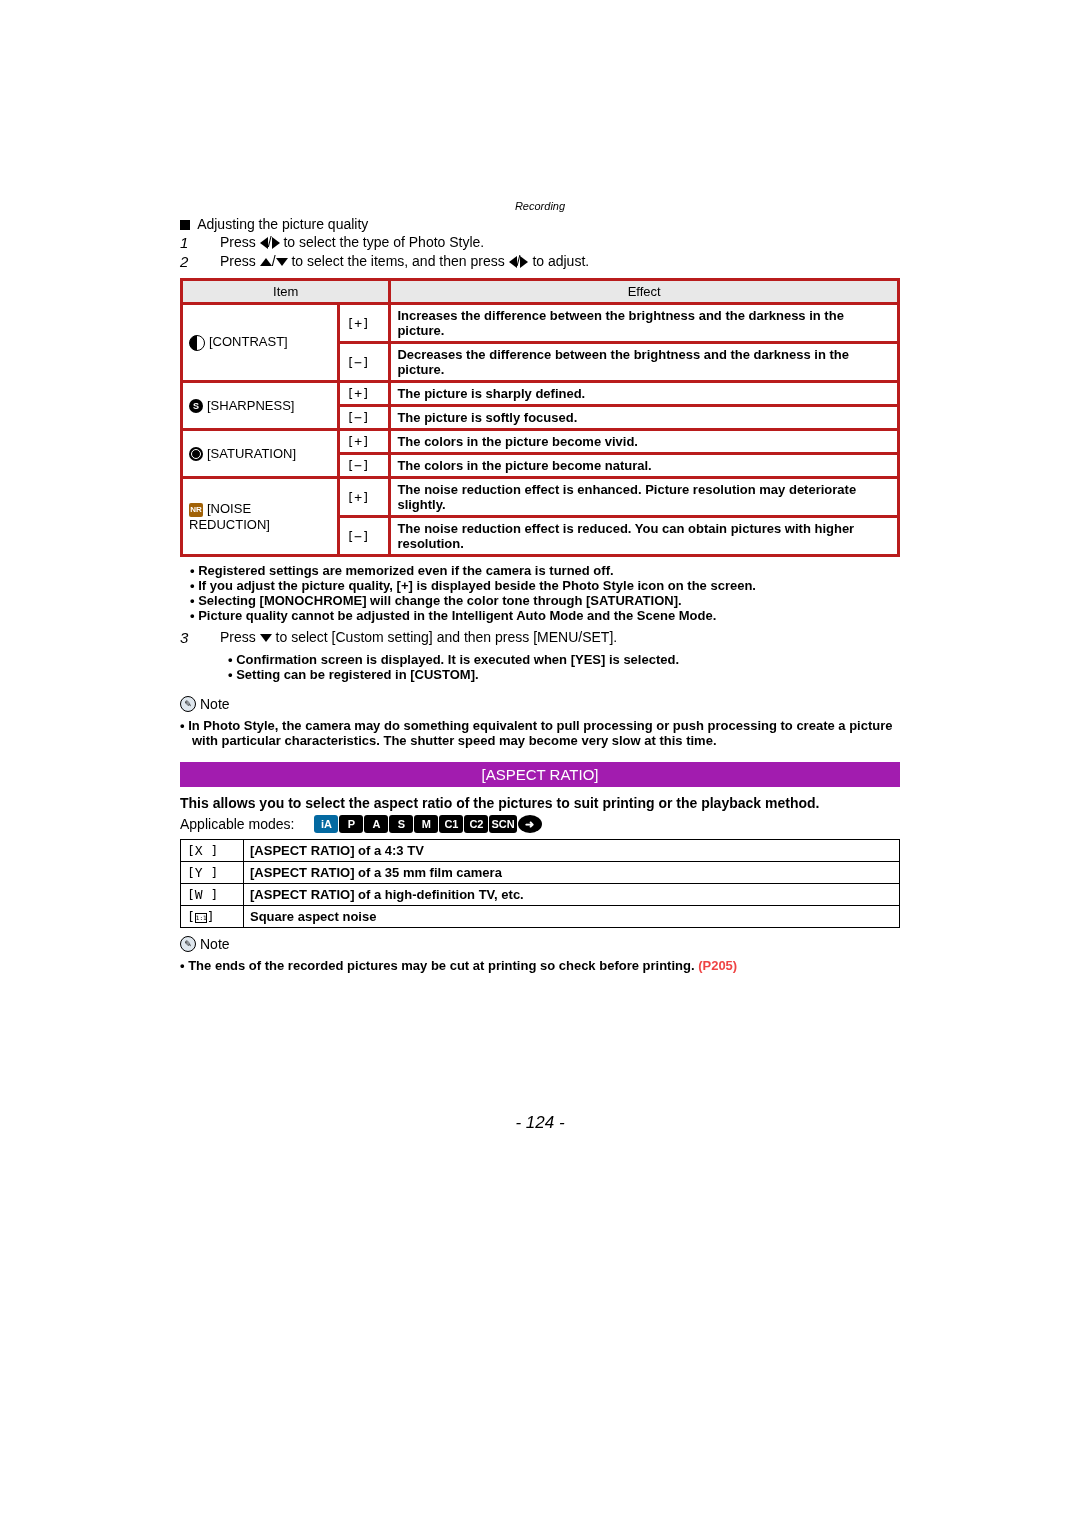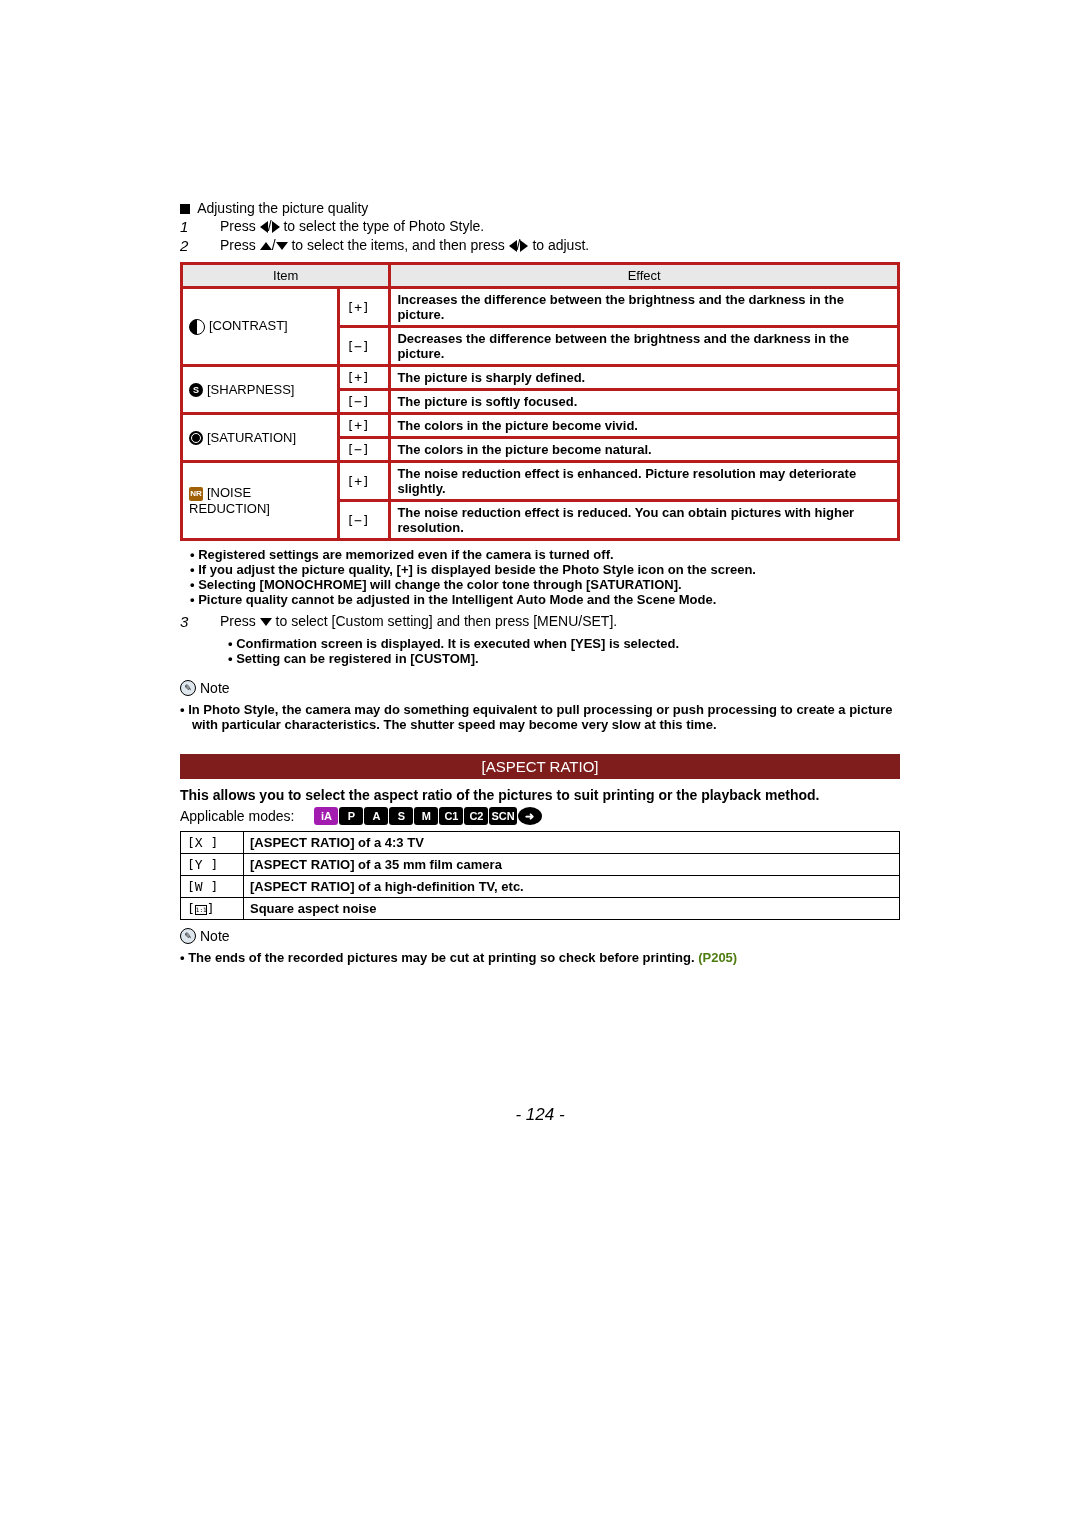--- a/index.html
+++ b/index.html
@@ -101,54 +101,55 @@
   .note-label {
     display:inline-flex; align-items:center; gap:4px; margin-top:8px;
   }
   .note-icon {
     width:14px; height:14px; border:1px solid #000; border-radius:50%;
     display:inline-flex; align-items:center; justify-content:center;
     font-size:9px;
     background:#dfe7ee;
   }
   .section-header {
-    background:#7f1d1d; color:#fff;
-    text-align:center; padding:4px 0; margin:22px 0 8px 0;
+    background:#a21caf; color:#fff;
+    text-align:center; padding:4px 0; margin:14px 0 8px 0;
     font-size:15px;
   }
   table.aspect {
     border-collapse: collapse; width:100%; font-size:13px; margin-top:6px;
   }
   table.aspect td {
     border:1px solid #000; padding:3px 6px;
   }
   .aspect-key { width:50px; font-family: monospace; }
   .modes-row {
     display:flex; align-items:center; gap:20px; margin:4px 0;
   }
   .mode-badges { display:flex; gap:1px; }
   .mode-badges span {
     display:inline-flex; align-items:center; justify-content:center;
     min-width:20px; height:18px; font-size:11px; font-weight:bold;
     background:#000; color:#fff; border-radius:3px; padding:0 2px;
   }
-  .mode-badges .light { background:#a21caf; }
+  .mode-badges .light { background:#0369a1; }
   .mode-badges .accent { background:#000; border-radius:50%; }
   .page-num { text-align:center; font-style:italic; font-size:17px; margin-top:140px; }
-  .link { color:#4d7c0f; }
+  .link { color:#ef4444; }
   .sq-small {
     display:inline-block; width:10px; height:8px; border:1px solid #000; vertical-align:middle;
     position:relative;
   }
   .sq-small::after { content:"1:1"; font-size:6px; position:absolute; inset:0; line-height:8px; text-align:center; }
 </style>
 </head>
 <body>
 
 <div class="page">
+  <div class="breadcrumb">Recording</div>
 
   <div>
     <span class="sq"></span>
     <span>Adjusting the picture quality</span>
   </div>
 
   <div class="step-row">
     <div class="step-num">1</div>
     <div>
       <span>Press </span>

